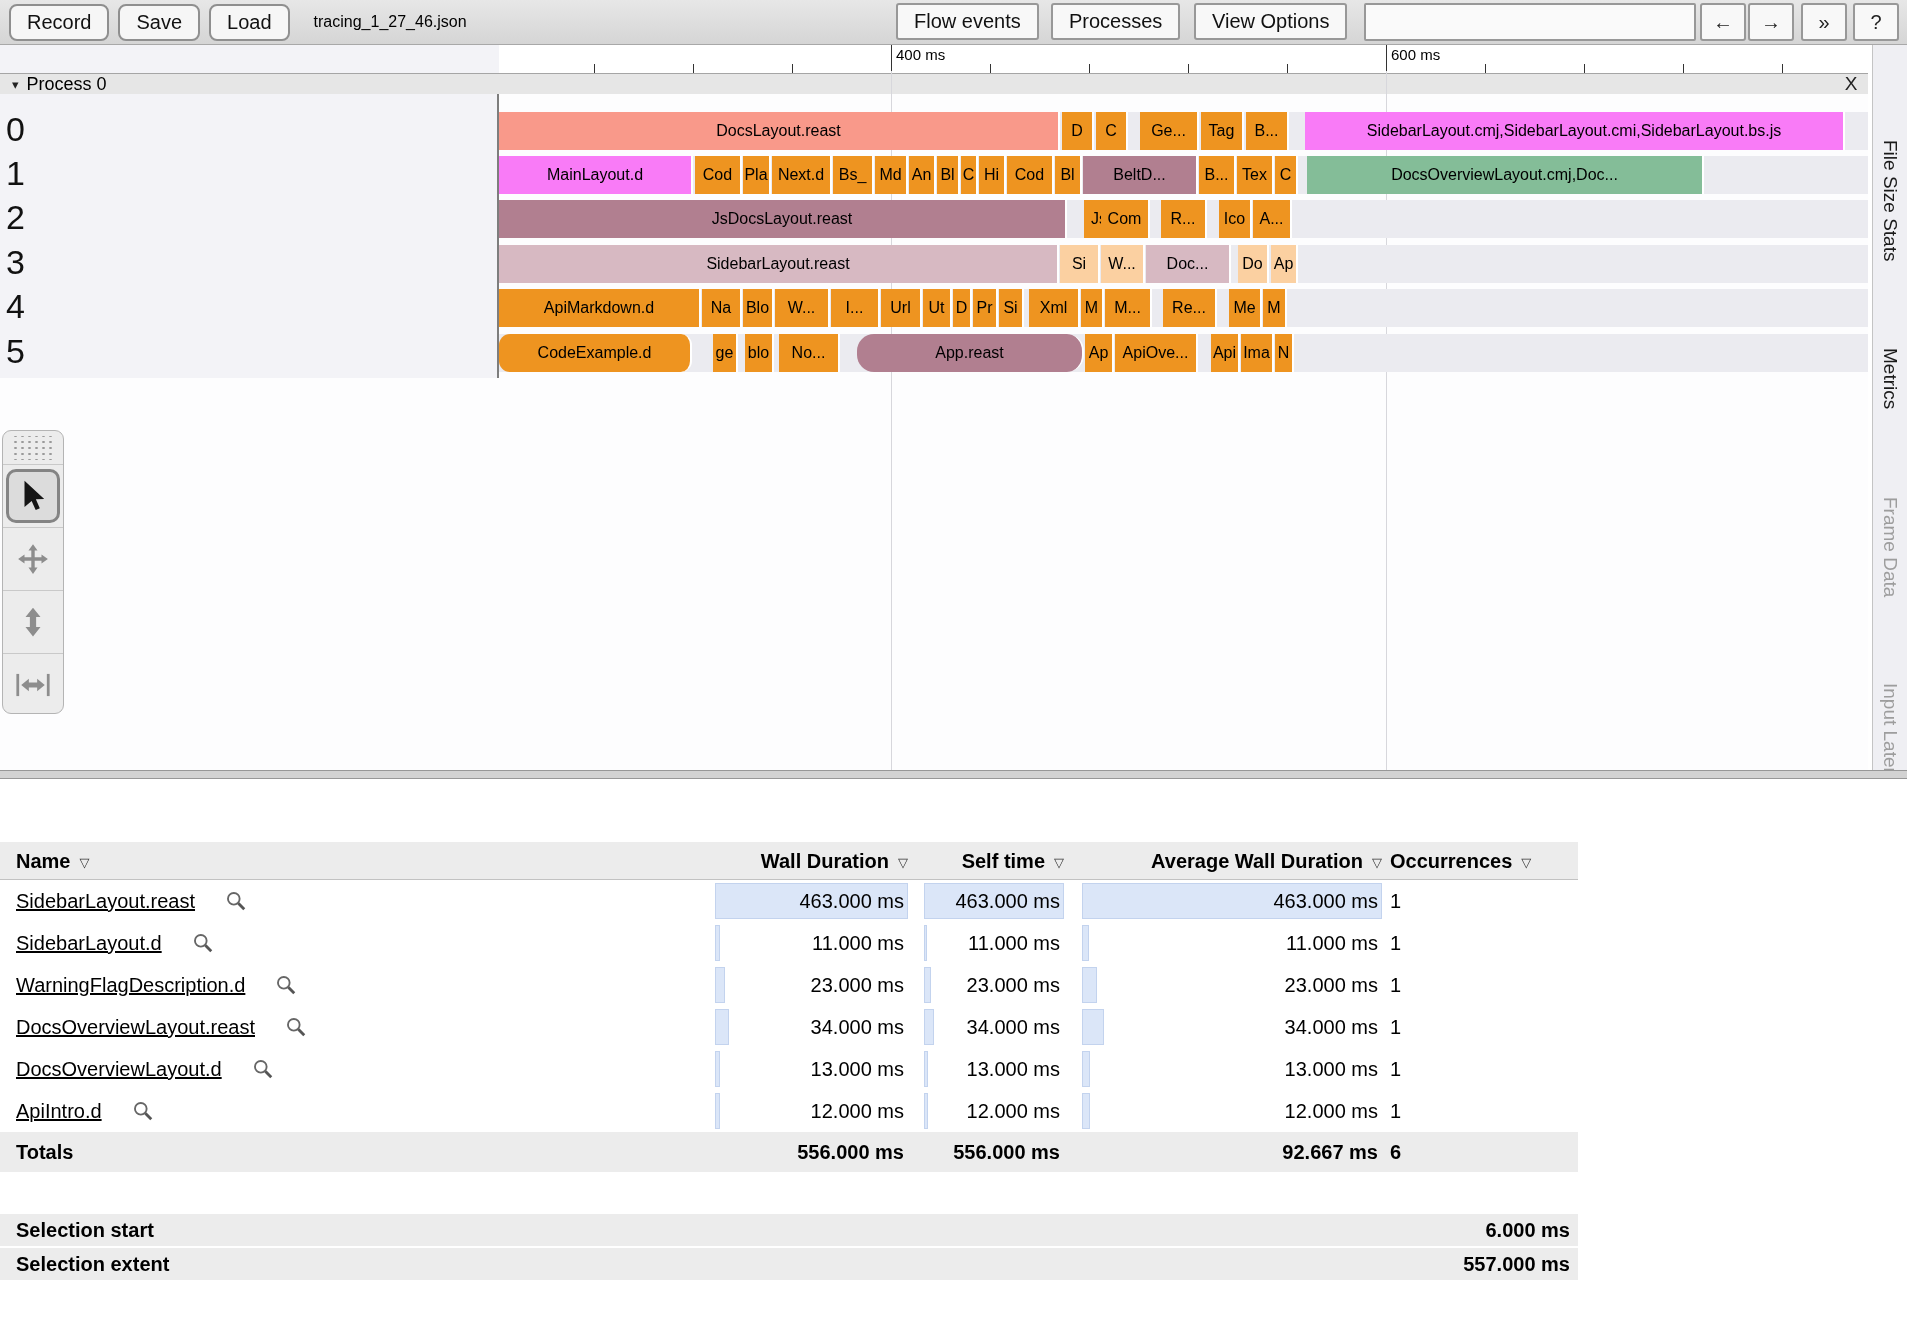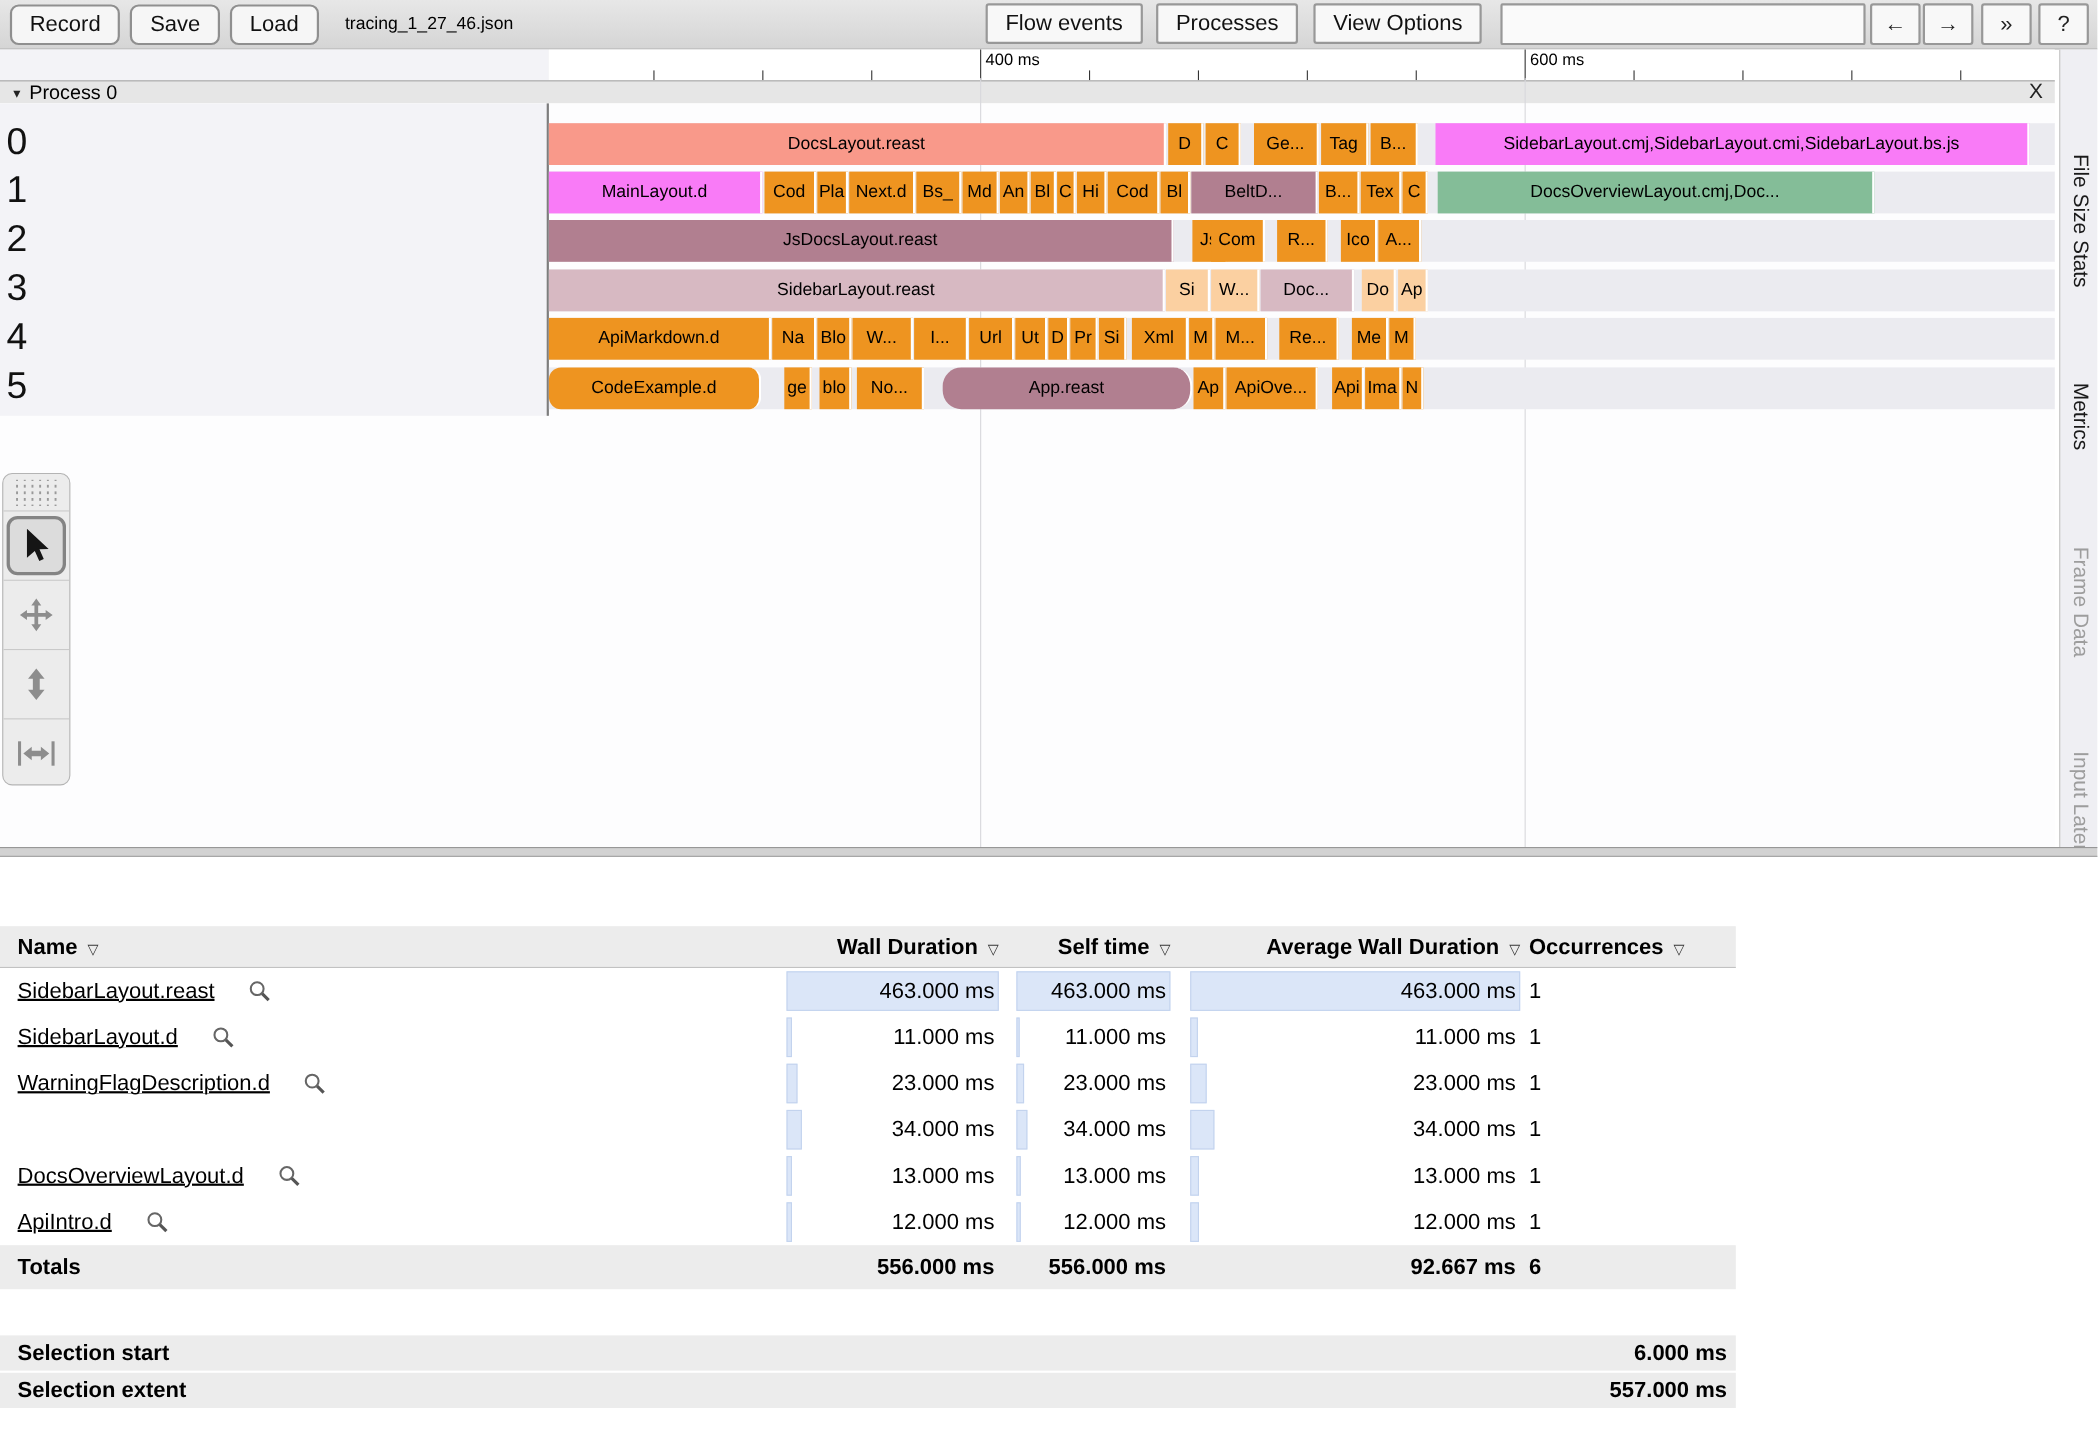--- a/index.html
+++ b/index.html
@@ -349,20 +349,27 @@
             <span class="vtxt">23.000 ms</span>
           </span>
     <span class="cell c-avg">
             <i class="vbar" style="width: 4.9676%;"></i>
             <span class="vtxt">23.000 ms</span>
           </span>
     <span class="occ">1</span>
   </div>
 
   <div class="trow">
+    <span class="namewrap">
+      <span class="tname">DocsOverviewLayout.reast</span>
+      <svg class="mag" viewBox="0 0 20 20">
+              <circle cx="8" cy="8" r="5.3" fill="none" stroke="#666" stroke-width="1.7"></circle>
+              <line x1="12.1" y1="12.1" x2="17.5" y2="17.5" stroke="#555" stroke-width="2.6"></line>
+            </svg>
+    </span>
     <span class="cell c-wall">
             <i class="vbar" style="width: 7.34341%;"></i>
             <span class="vtxt">34.000 ms</span>
           </span>
     <span class="cell c-self">
             <i class="vbar" style="width: 7.34341%;"></i>
             <span class="vtxt">34.000 ms</span>
           </span>
     <span class="cell c-avg">
             <i class="vbar" style="width: 7.34341%;"></i>

